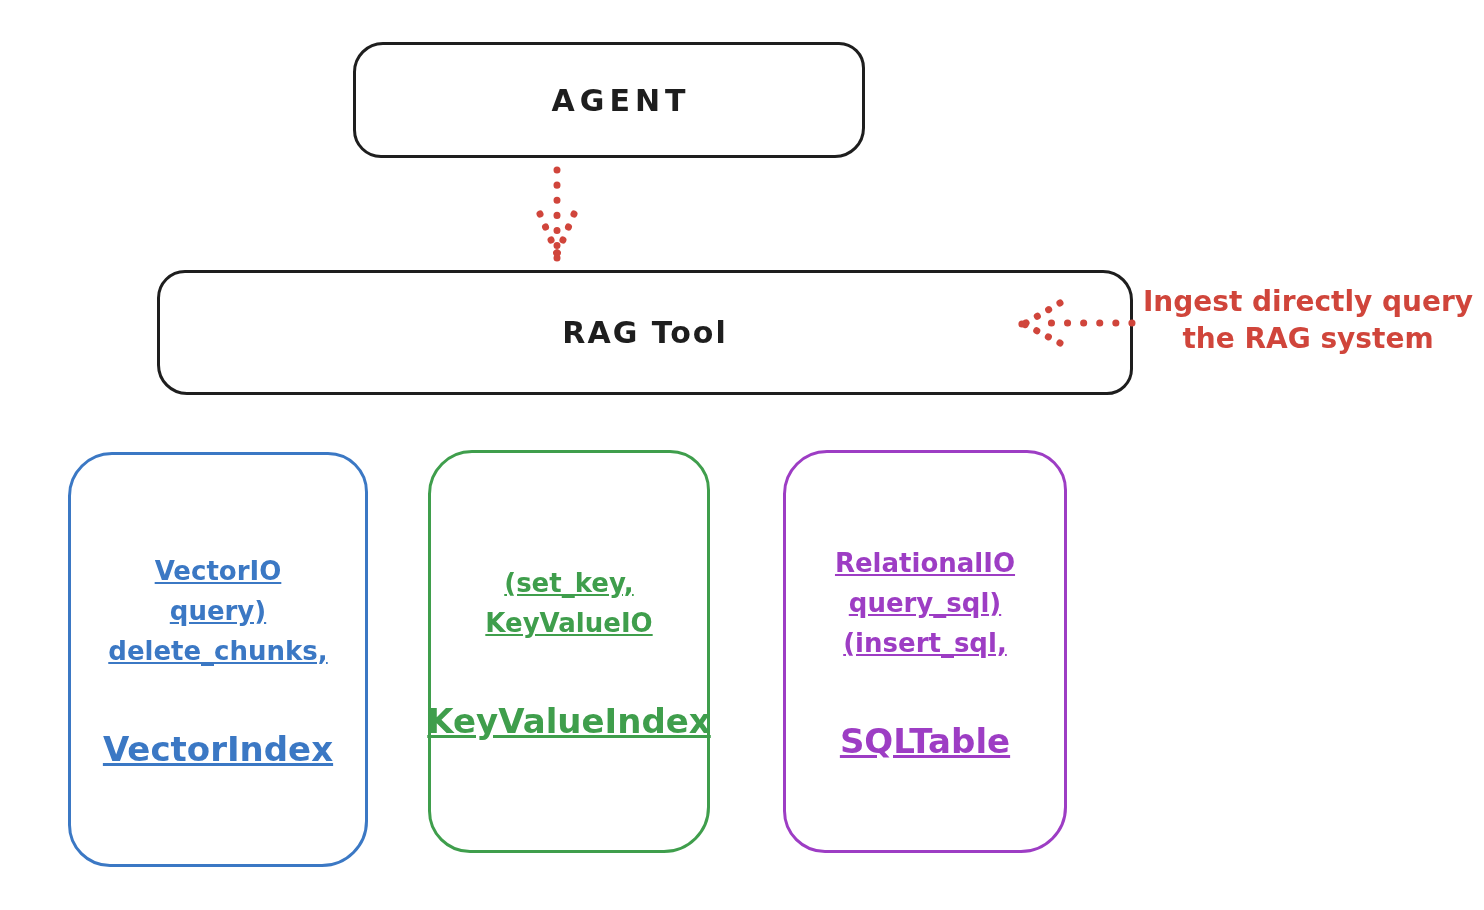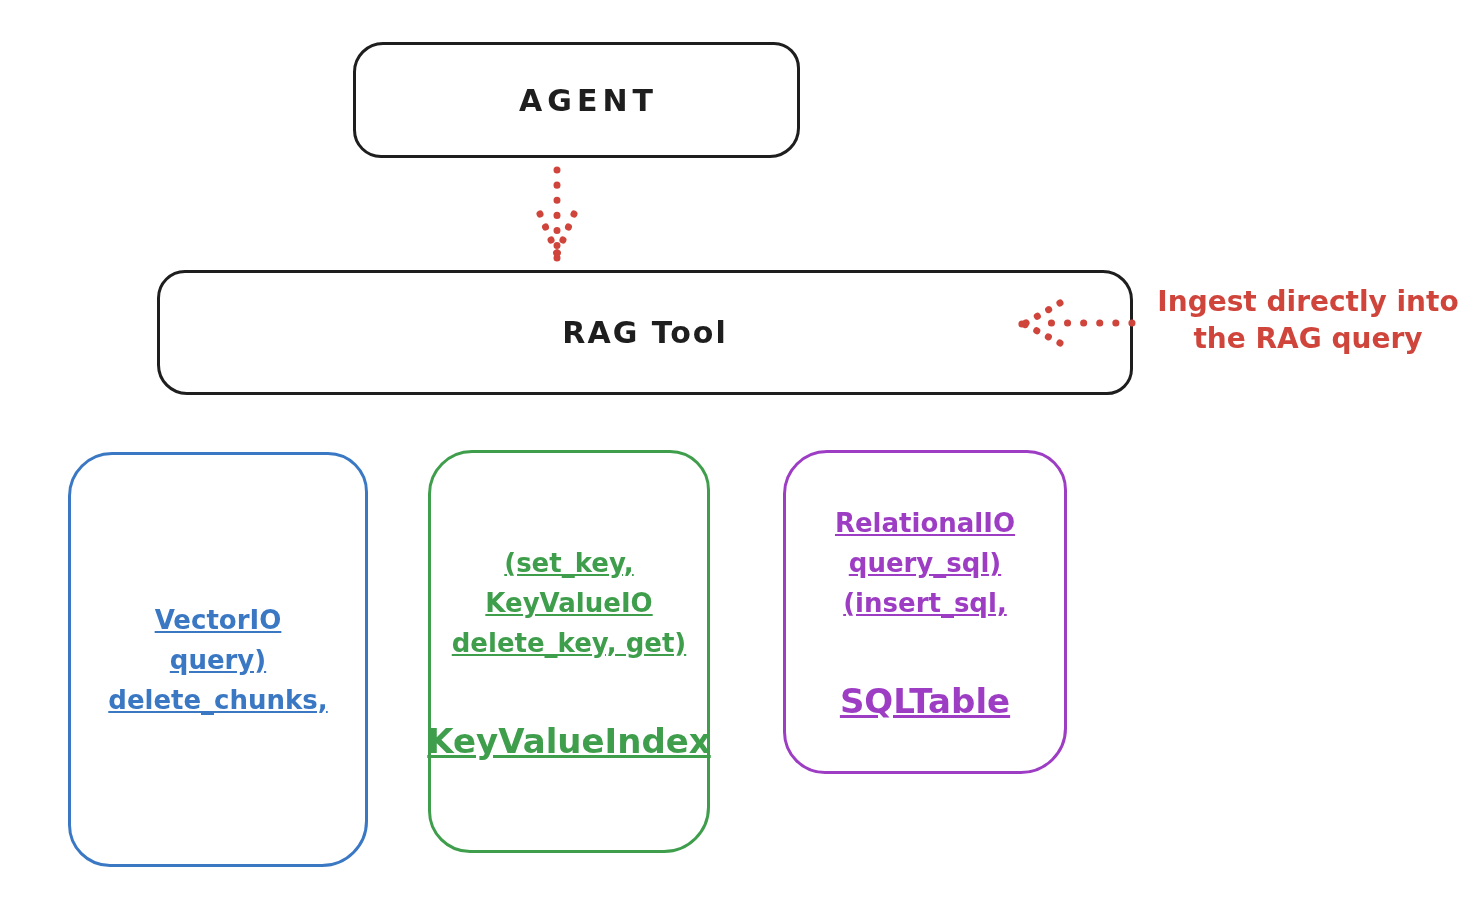--- a/index.html
+++ b/index.html
@@ -22,21 +22,21 @@
     align-items: center;
     justify-content: center;
     box-sizing: border-box;
   }
   .node .node-label {
     color: #1e1e1e;
     font-weight: bold;
     font-size: 30px;
     letter-spacing: 2px;
   }
-  .agent-box   { left: 353px; top: 42px;  width: 447px; height: 116px; border-radius: 30px 26px 30px 28px; padding-left: 24px; }
+  .agent-box   { left: 353px; top: 42px;  width: 512px; height: 116px; border-radius: 30px 26px 30px 28px; padding-left: 24px; }
   .agent-box .node-label { letter-spacing: 5px; }
   .ragtool-box { left: 157px; top: 270px; width: 976px; height: 125px; }
 
   
   .backend {
     position: absolute;
     border: 3px solid var(--c);
     border-radius: 44px 40px 46px 42px;
     background: #ffffff;
     box-sizing: border-box;
@@ -48,21 +48,21 @@
     color: var(--c);
     font-weight: bold;
     text-align: center;
     text-decoration: underline;
   }
   .backend .box-lines { display: flex; flex-direction: column; }
   .backend .box-line  { font-size: 26px; line-height: 40px; white-space: nowrap; }
   .backend .index-label { font-size: 34px; line-height: 40px; }
   .backend-0 { left: 68px;  top: 452px; width: 300px; height: 415px; }
   .backend-1 { left: 428px; top: 450px; width: 282px; height: 403px; }
-  .backend-2 { left: 783px; top: 450px; width: 284px; height: 324px; }
+  .backend-2 { left: 783px; top: 450px; width: 284px; height: 403px; }
 
   
   .annotation {
     position: absolute;
     left: 1138px;
     top: 283px;
     width: 340px;
     text-align: center;
     color: #d0453b;
     font-weight: bold;
@@ -108,37 +108,37 @@
 
     <g>
       <path class="dotted" d="M 1132 323 L 1040 323" stroke-dasharray="0.1 16"></path>
       <path class="dotted" d="M 1060 303 L 1024 324" stroke-dasharray="0.1 13"></path>
       <path class="dotted" d="M 1060 343 L 1024 324" stroke-dasharray="0.1 13"></path>
       <path class="dotted" d="M 1022 324 L 1021 324" stroke-dasharray="0.1 13"></path>
     </g>
   </svg>
 
   <div class="annotation">
-    <div>Ingest directly into</div>
-    <div>the RAG query</div>
+    <div>Ingest directly query</div>
+    <div>the RAG system</div>
   </div>
 
   <div class="backend backend-0" style="--c: #3b78c4;">
     <div class="box-lines">
       <span class="box-line">VectorIO</span>
       <span class="box-line">query)</span>
       <span class="box-line">delete_chunks,</span>
     </div>
+    <span class="index-label">VectorIndex</span>
   </div>
 
   <div class="backend backend-1" style="--c: #3f9e4c;">
     <div class="box-lines">
       <span class="box-line">(set_key,</span>
       <span class="box-line">KeyValueIO</span>
-      <span class="box-line">delete_key, get)</span>
     </div>
     <span class="index-label">KeyValueIndex</span>
   </div>
 
   <div class="backend backend-2" style="--c: #9d3dc4;">
     <div class="box-lines">
       <span class="box-line">RelationalIO</span>
       <span class="box-line">query_sql)</span>
       <span class="box-line">(insert_sql,</span>
     </div>

